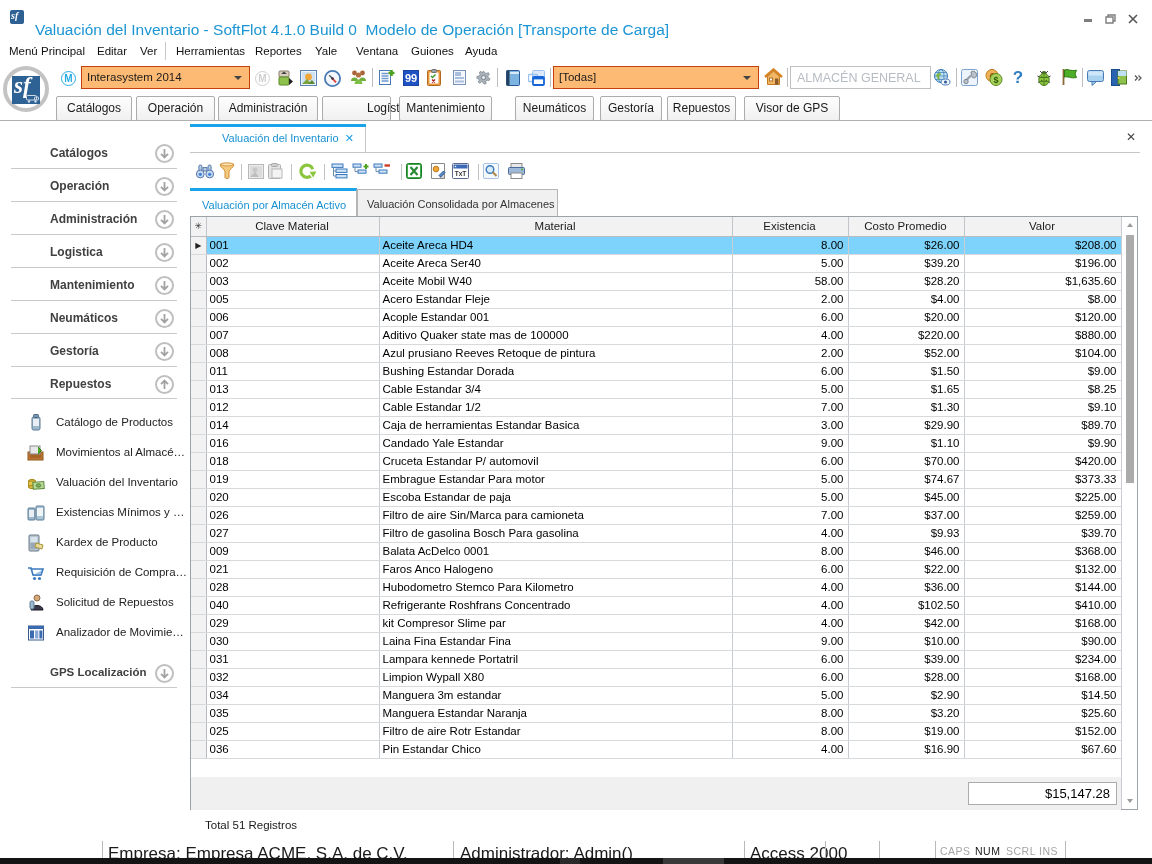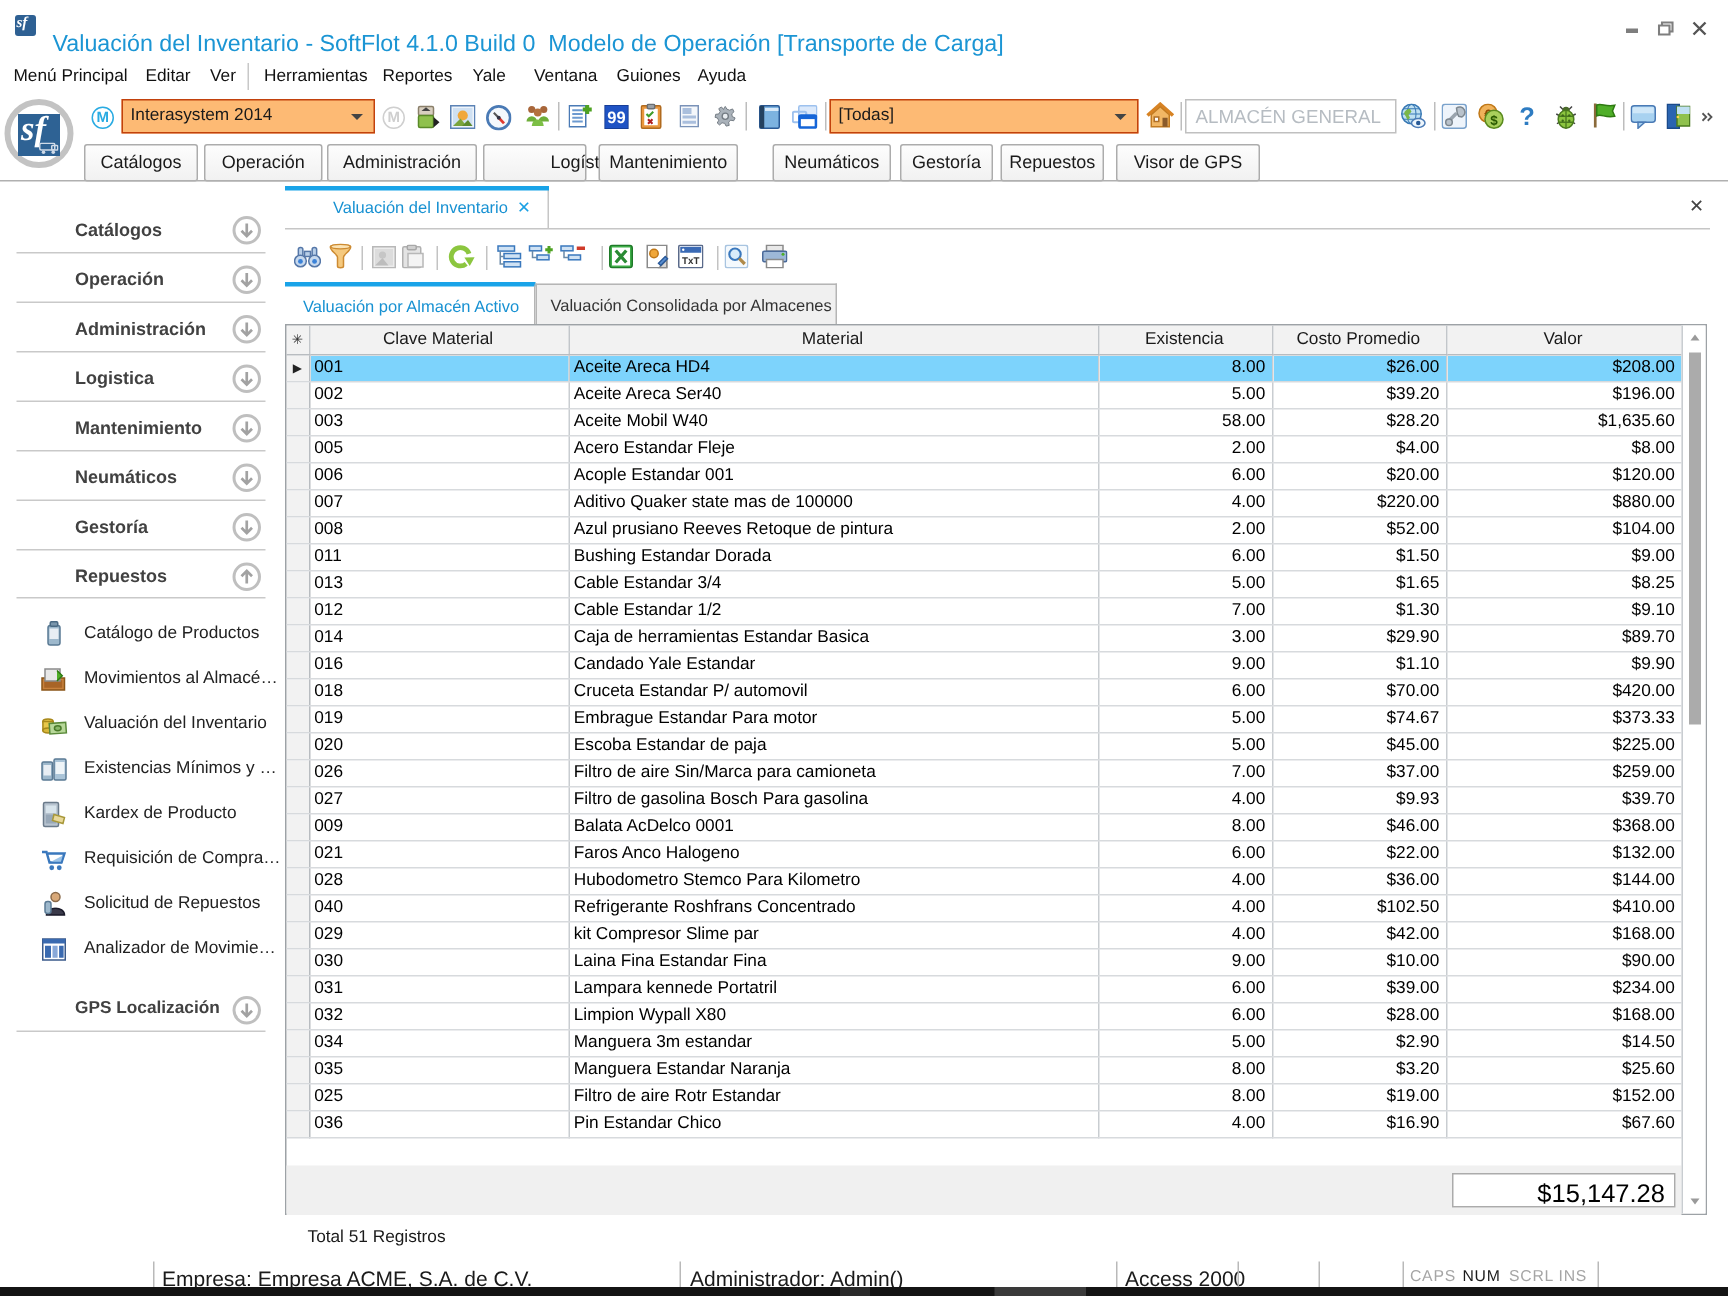--- a/index.html
+++ b/index.html
@@ -60,29 +60,29 @@
 
 #grid { position:absolute; left:190px; top:216px; width:948px; height:594px; border:1px solid #9da2a6; background:#fff; }
 #gtable { border-collapse:collapse; table-layout:fixed; width:930px; }
 #gtable td { height:18px; font-size:11.5px; color:#000; border-right:1px solid #c9cdd1; border-bottom:1px solid #d7dadd; padding:0 4px 0 3px; overflow:hidden; white-space:nowrap; vertical-align:middle; }
 #gtable tr.hdr td { background:#f2f2f2; border-right:1px solid #c2c6ca; border-bottom:1px solid #b8bcc0; text-align:center; color:#1a1a1a; height:19px; font-size:11.5px; }
 #gtable td.sel { background:#f2f2f2; border-right:1px solid #b8bcc0; padding:0; text-align:center; }
 #gtable td.num { text-align:right; }
 #gtable tr.selrow td { background:#7dd3fc; }
 #gtable tr.selrow td.sel { background:#f2f2f2; }
 #gfoot { position:absolute; left:0px; top:560px; width:930px; height:33px; background:#f0f0f0; }
-#gtotal { position:absolute; left:777px; top:5px; width:149px; height:23px; background:#fff; border:1px solid #ababab; font-size:17px; text-align:right; padding:3px 6px 0 0; }
+#gtotal { position:absolute; left:777px; top:5px; width:149px; height:23px; background:#fff; border:1px solid #ababab; font-size:13px; text-align:right; padding:3px 6px 0 0; }
 #vsb { position:absolute; left:930px; top:0; width:16px; height:592px; background:#fff; border-left:1px solid #c9cdd1; }
 #vsbthumb { position:absolute; left:4px; top:18px; width:8px; height:248px; background:#ababab; }
 
 #totreg { position:absolute; left:205px; top:819px; font-size:11.5px; color:#1a1a1a; }
 
 
 .stsep { position:absolute; top:841px; width:1px; height:17px; background:#b9b9b9; }
-.sttext { position:absolute; top:844px; font-size:14px; color:#1a1a1a; white-space:nowrap; }
+.sttext { position:absolute; top:844px; font-size:17px; color:#1a1a1a; white-space:nowrap; }
 .stgray { color:#a5a5a5; }
 #blackbar { position:absolute; left:0; top:858px; width:1152px; height:6px; background:#141414; }
 </style>
 </head>
 <body>
 <div id="app">
 
 <div id="appicon">
       <span>sf</span>
     </div>

